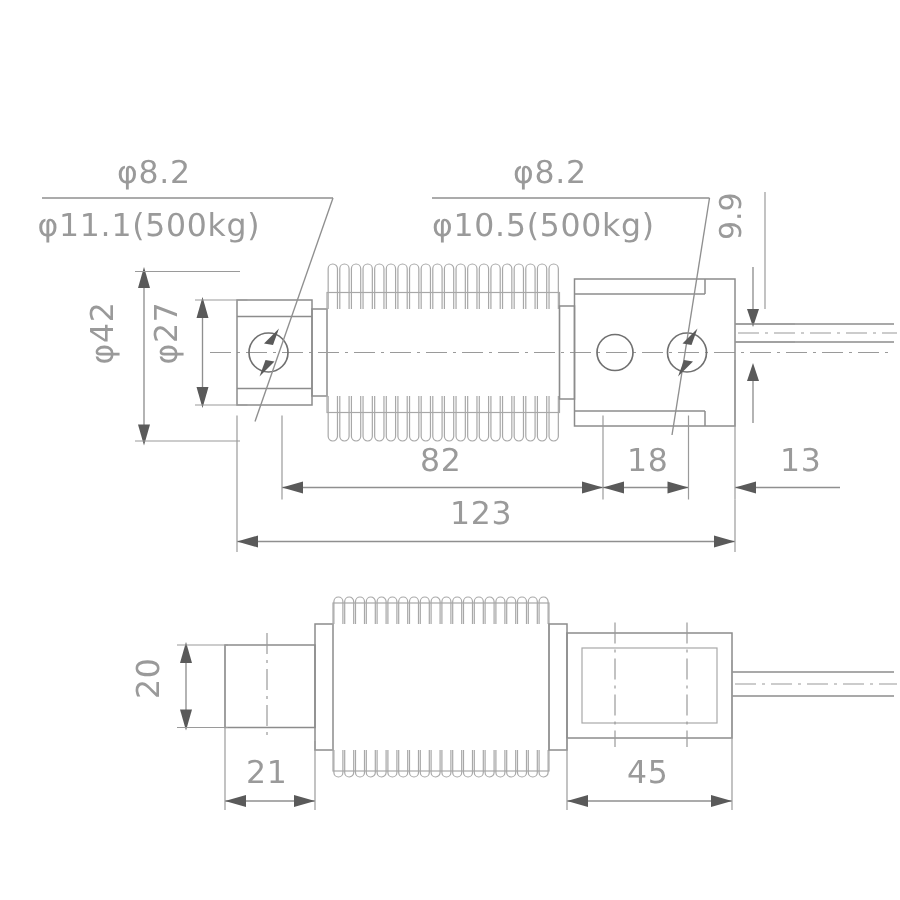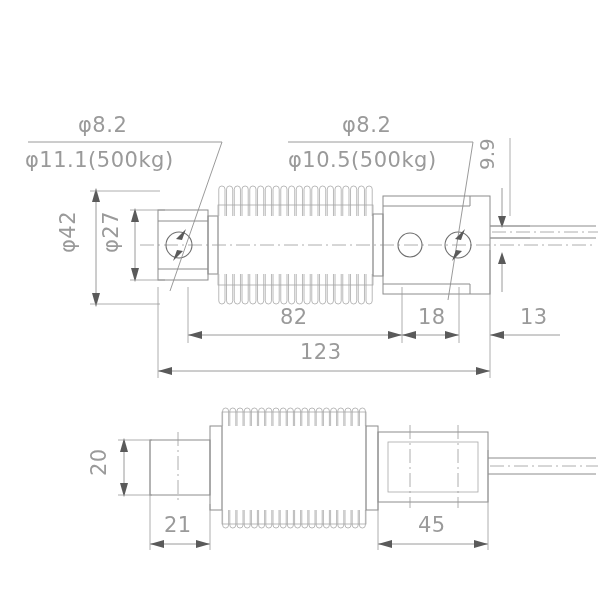--- a/index.html
+++ b/index.html
@@ -7,21 +7,20 @@
     padding: 0;
     background: #ffffff;
   }
   #root {
     position: relative;
     width: 600px;
     height: 580px;
     background: #ffffff;
     font-family: "DejaVu Sans", sans-serif;
     overflow: hidden;
-    margin-top: 10px;
   }
   #drawing-svg {
     position: absolute;
     left: 0;
     top: 0;
     width: 600px;
     height: 600px;
   }
   .dim-text {
     fill: #9a9a9a;

